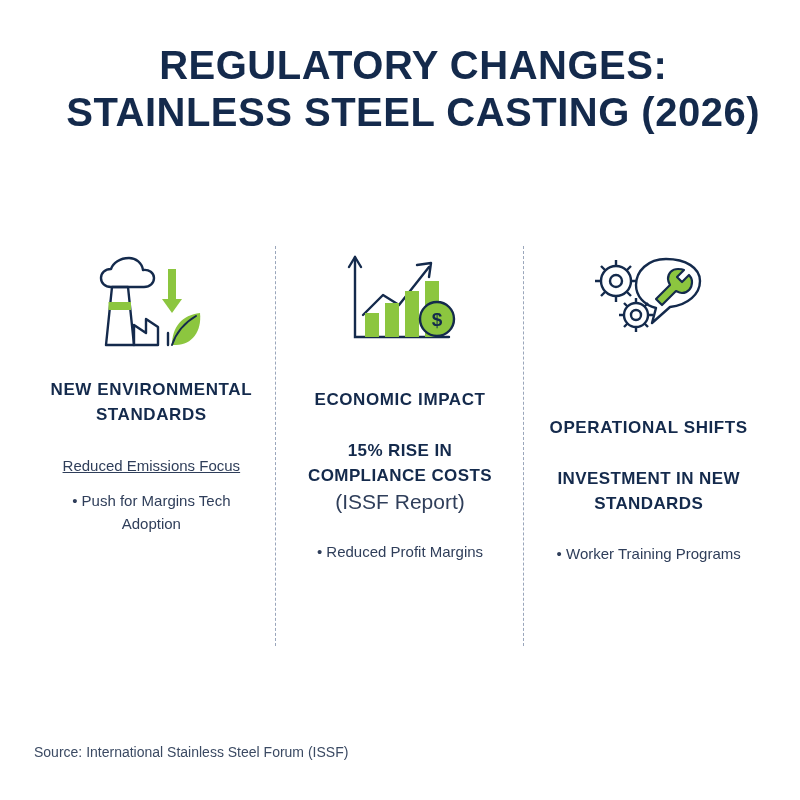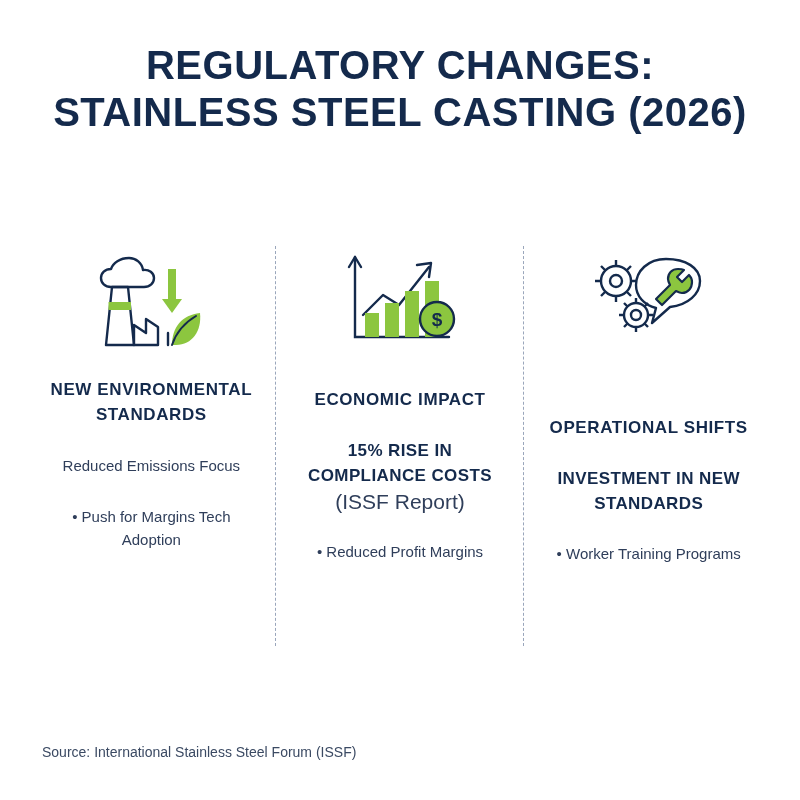--- a/index.html
+++ b/index.html
@@ -16,20 +16,21 @@
     position: relative;
   }
 
   .infographic {
     position: relative;
     width: 800px;
     height: 800px;
     box-sizing: border-box;
     display: flex;
     flex-direction: column;
+    align-items: flex-end;
   }
 
   
   .title-block {
     padding: 42px 40px 0 40px;
     text-align: center;
   }
   .title-line {
     font-size: 40px;
     font-weight: bold;
@@ -94,35 +95,36 @@
     color: #2f3e5a;
     margin-top: 2px;
   }
   .bullets {
     margin-top: 26px;
     font-size: 15px;
     color: #2f3e5a;
     line-height: 1.55;
   }
   .bullet-plain {
-    margin-bottom: 28px;
+    margin-bottom: 12px;
+    text-decoration: underline;
   }
   .bullet-dot {
     margin-bottom: 6px;
   }
 
   
   .col-1 .col-heading { margin-top: 22px; }
   .col-2 .col-heading { margin-top: 32px; }
   .col-3 .col-heading { margin-top: 60px; }
 
   
   .source {
     position: absolute;
-    left: 42px;
+    left: 34px;
     bottom: 40px;
     font-size: 14px;
     color: #3b4a63;
   }
 </style>
 </head>
 <body>
 
 <div class="infographic">
 

